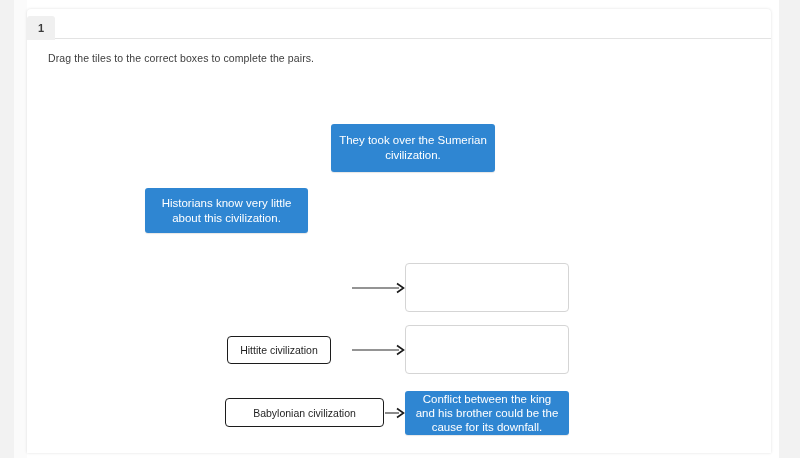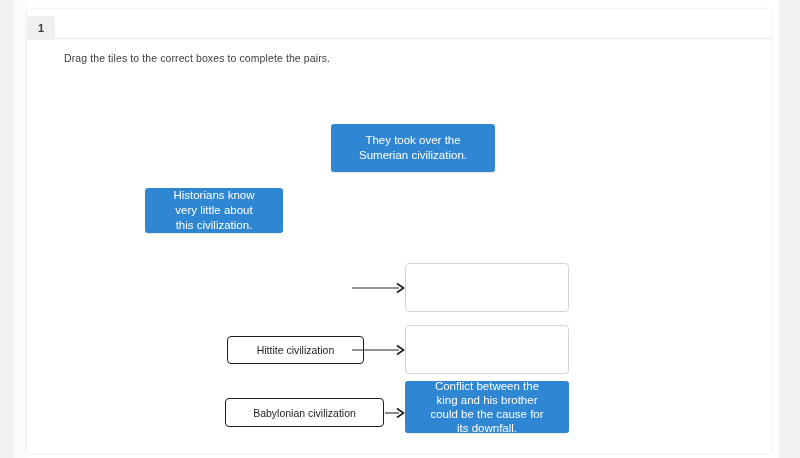--- a/index.html
+++ b/index.html
@@ -66,21 +66,21 @@
     left: 28px;
     top: 29px;
     width: 716px;
     height: 1px;
     background: #e3e3e3;
   }
 
   
   .instruction {
     position: absolute;
-    left: 25px;
+    left: 9px;
     font-size: 10.5px;
     color: #3d3d3d;
     white-space: nowrap;
     letter-spacing: 0.1px;
     padding-left: 12px;
   }
   #instruction-1 { top: 43px; }
   #instruction-2 { top: 77px; }
 
   
@@ -88,66 +88,66 @@
     position: absolute;
     background: #2f86d2;
     border-radius: 3px;
     color: #ffffff;
     font-size: 11.5px;
     line-height: 15px;
     text-align: center;
     display: flex;
     align-items: center;
     justify-content: center;
-    padding: 0 20px;
+    padding: 0 7px;
     box-sizing: border-box;
     box-shadow: 0 1px 1px rgba(0,0,0,0.10);
     cursor: move;
     user-select: none;
   }
 
   #tile-sumerian {
     left: 304px;
     top: 115px;
     width: 164px;
     height: 48px;
   }
 
   #tile-historians {
     left: 118px;
     top: 179px;
-    width: 138px;
+    width: 163px;
     height: 45px;
   }
 
   #tile-conflict {
     left: 378px;
-    top: 372px;
+    top: 382px;
     width: 164px;
-    height: 52px;
+    height: 44px;
     line-height: 14px;
   }
 
   
   .term-box {
     position: absolute;
     background: #ffffff;
     border: 1.6px solid #1c1c1c;
     border-radius: 4px;
     font-size: 10.5px;
     color: #1f1f1f;
     display: flex;
     align-items: center;
     justify-content: center;
     box-sizing: border-box;
     white-space: nowrap;
   }
 
   #term-assyrian   { left: 200px; top: 265px; width: 124px; height: 28px; }
-  #term-hittite    { left: 200px; top: 327px; width: 137px; height: 28px; }
+  #term-hittite    { left: 200px; top: 327px; width: 104px; height: 28px; }
   #term-babylonian { left: 198px; top: 389px; width: 159px; height: 29px; }
 
   
   .connector {
     position: absolute;
     height: 12px;
     pointer-events: none;
   }
   #connector-1 { left: 325px; top: 273px; width: 54px; }
   #connector-2 { left: 325px; top: 335px; width: 54px; }

